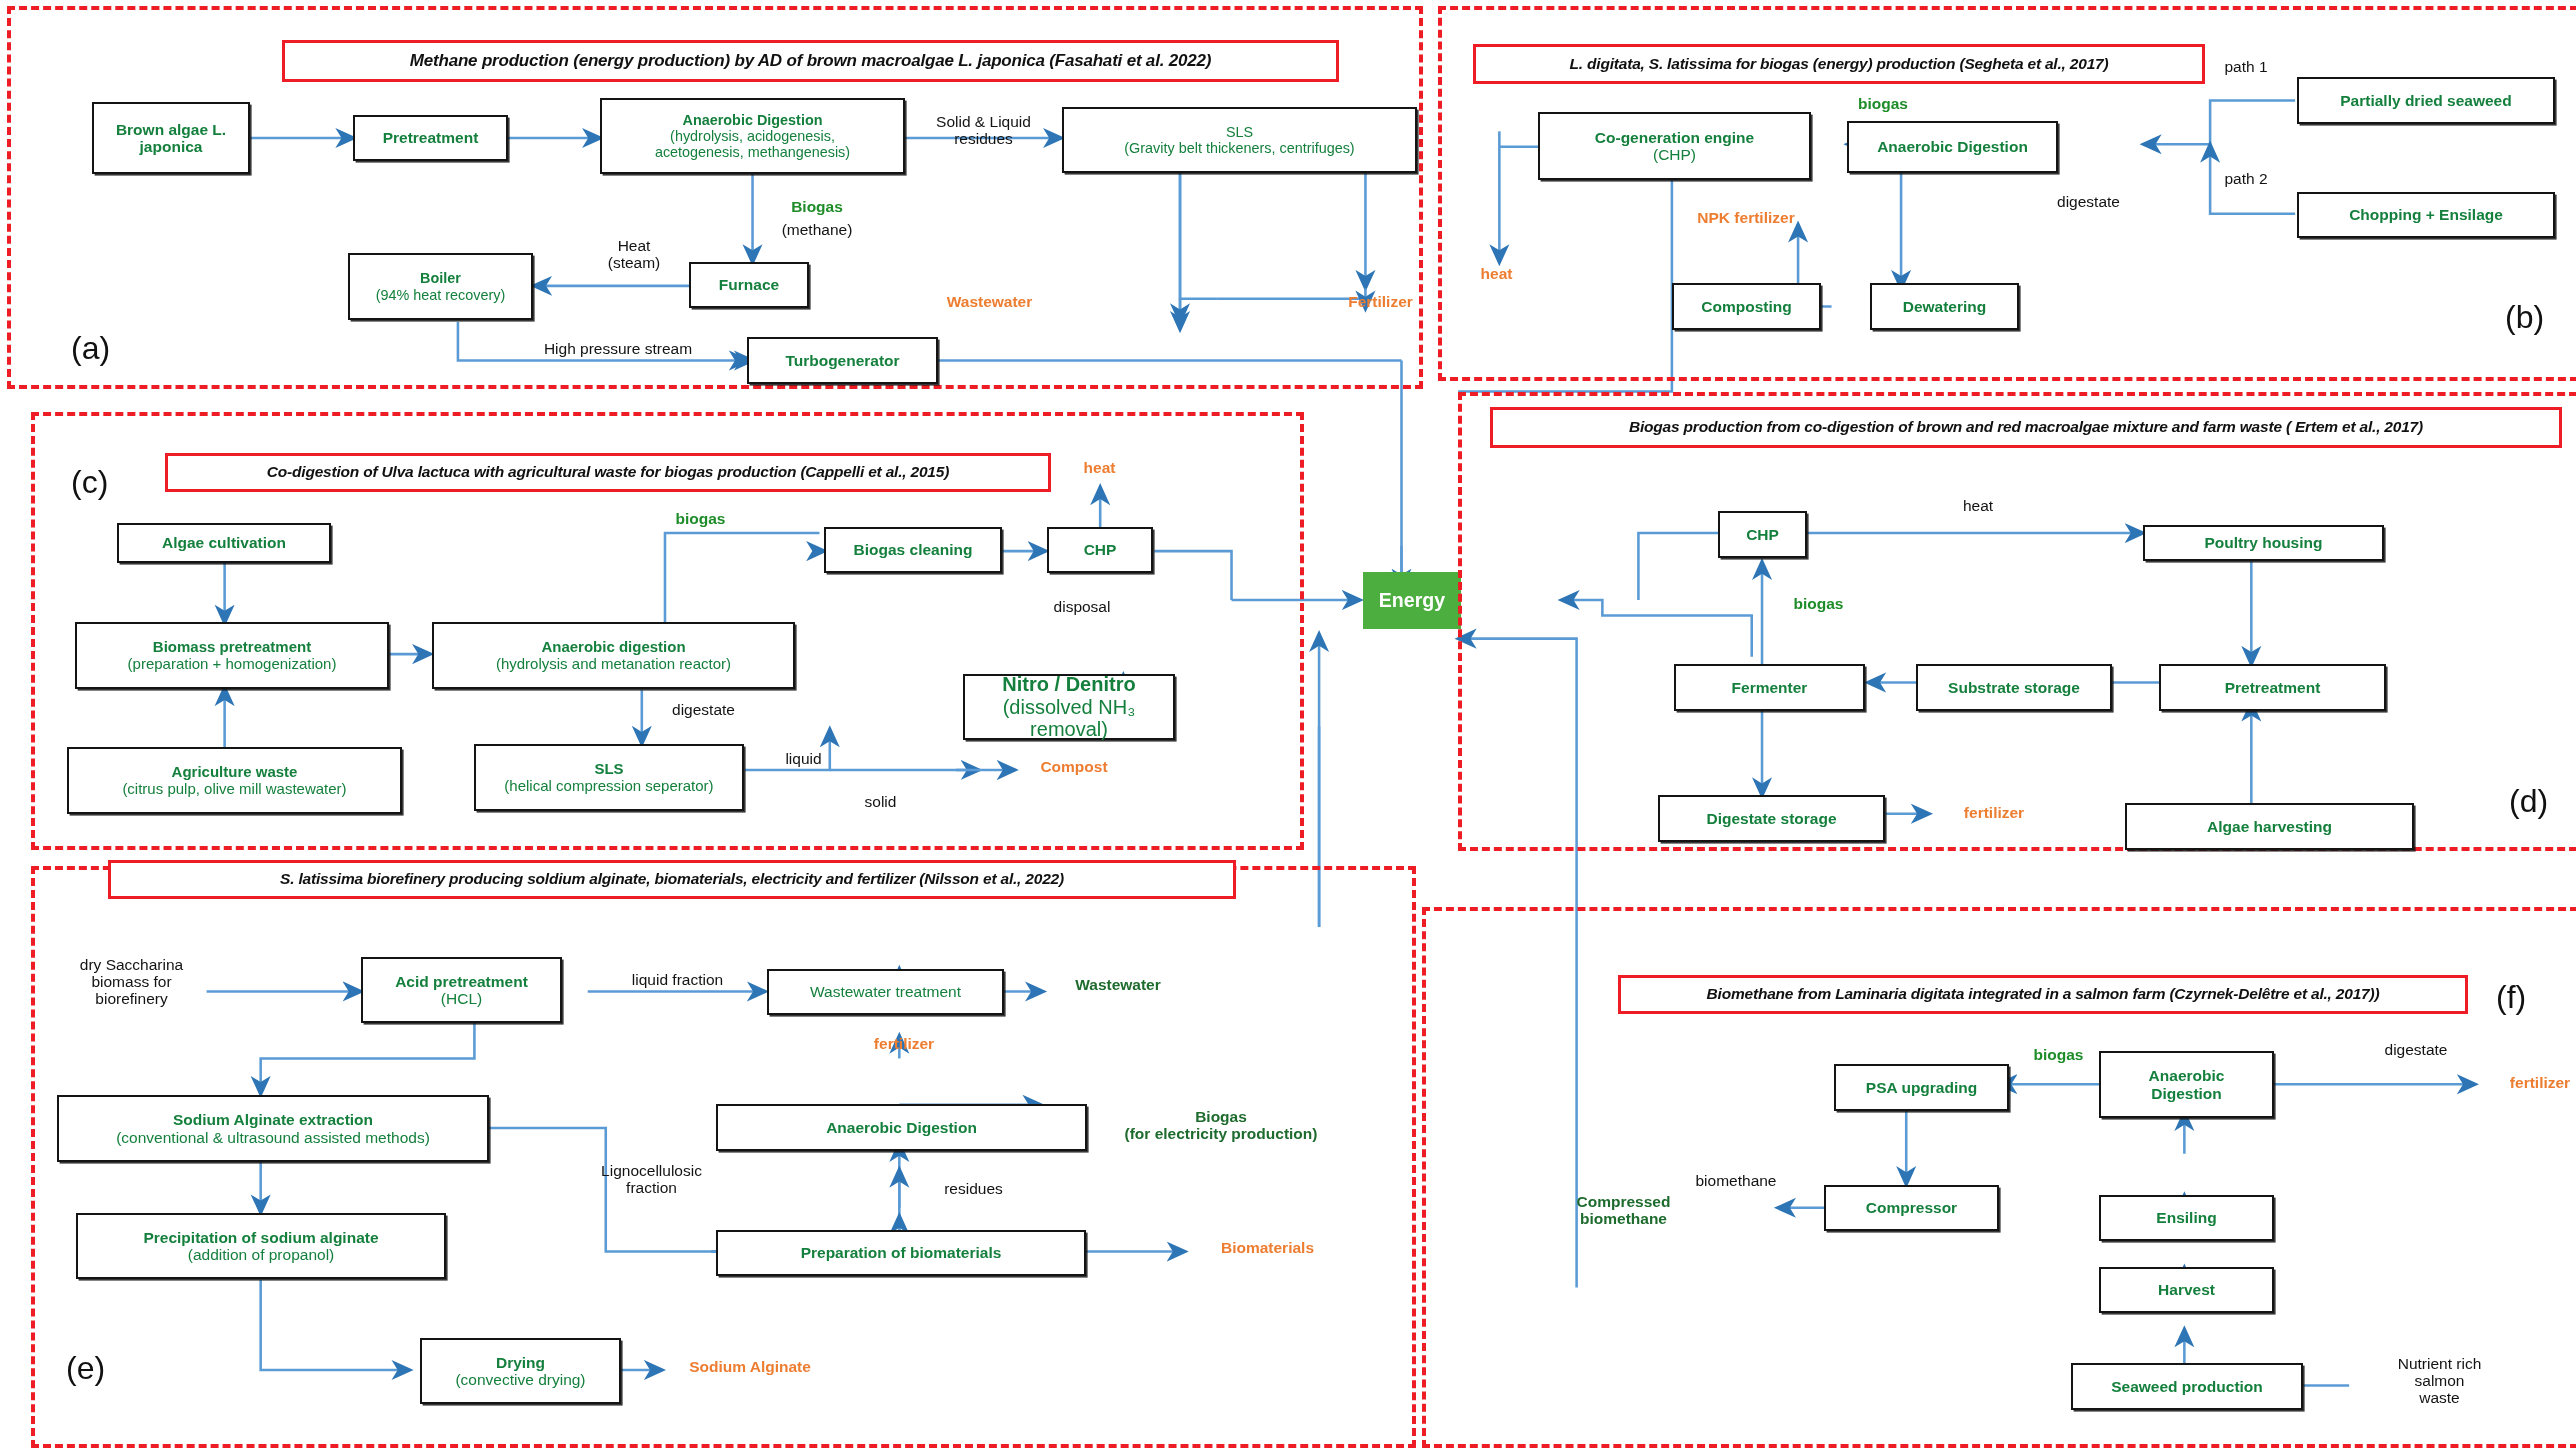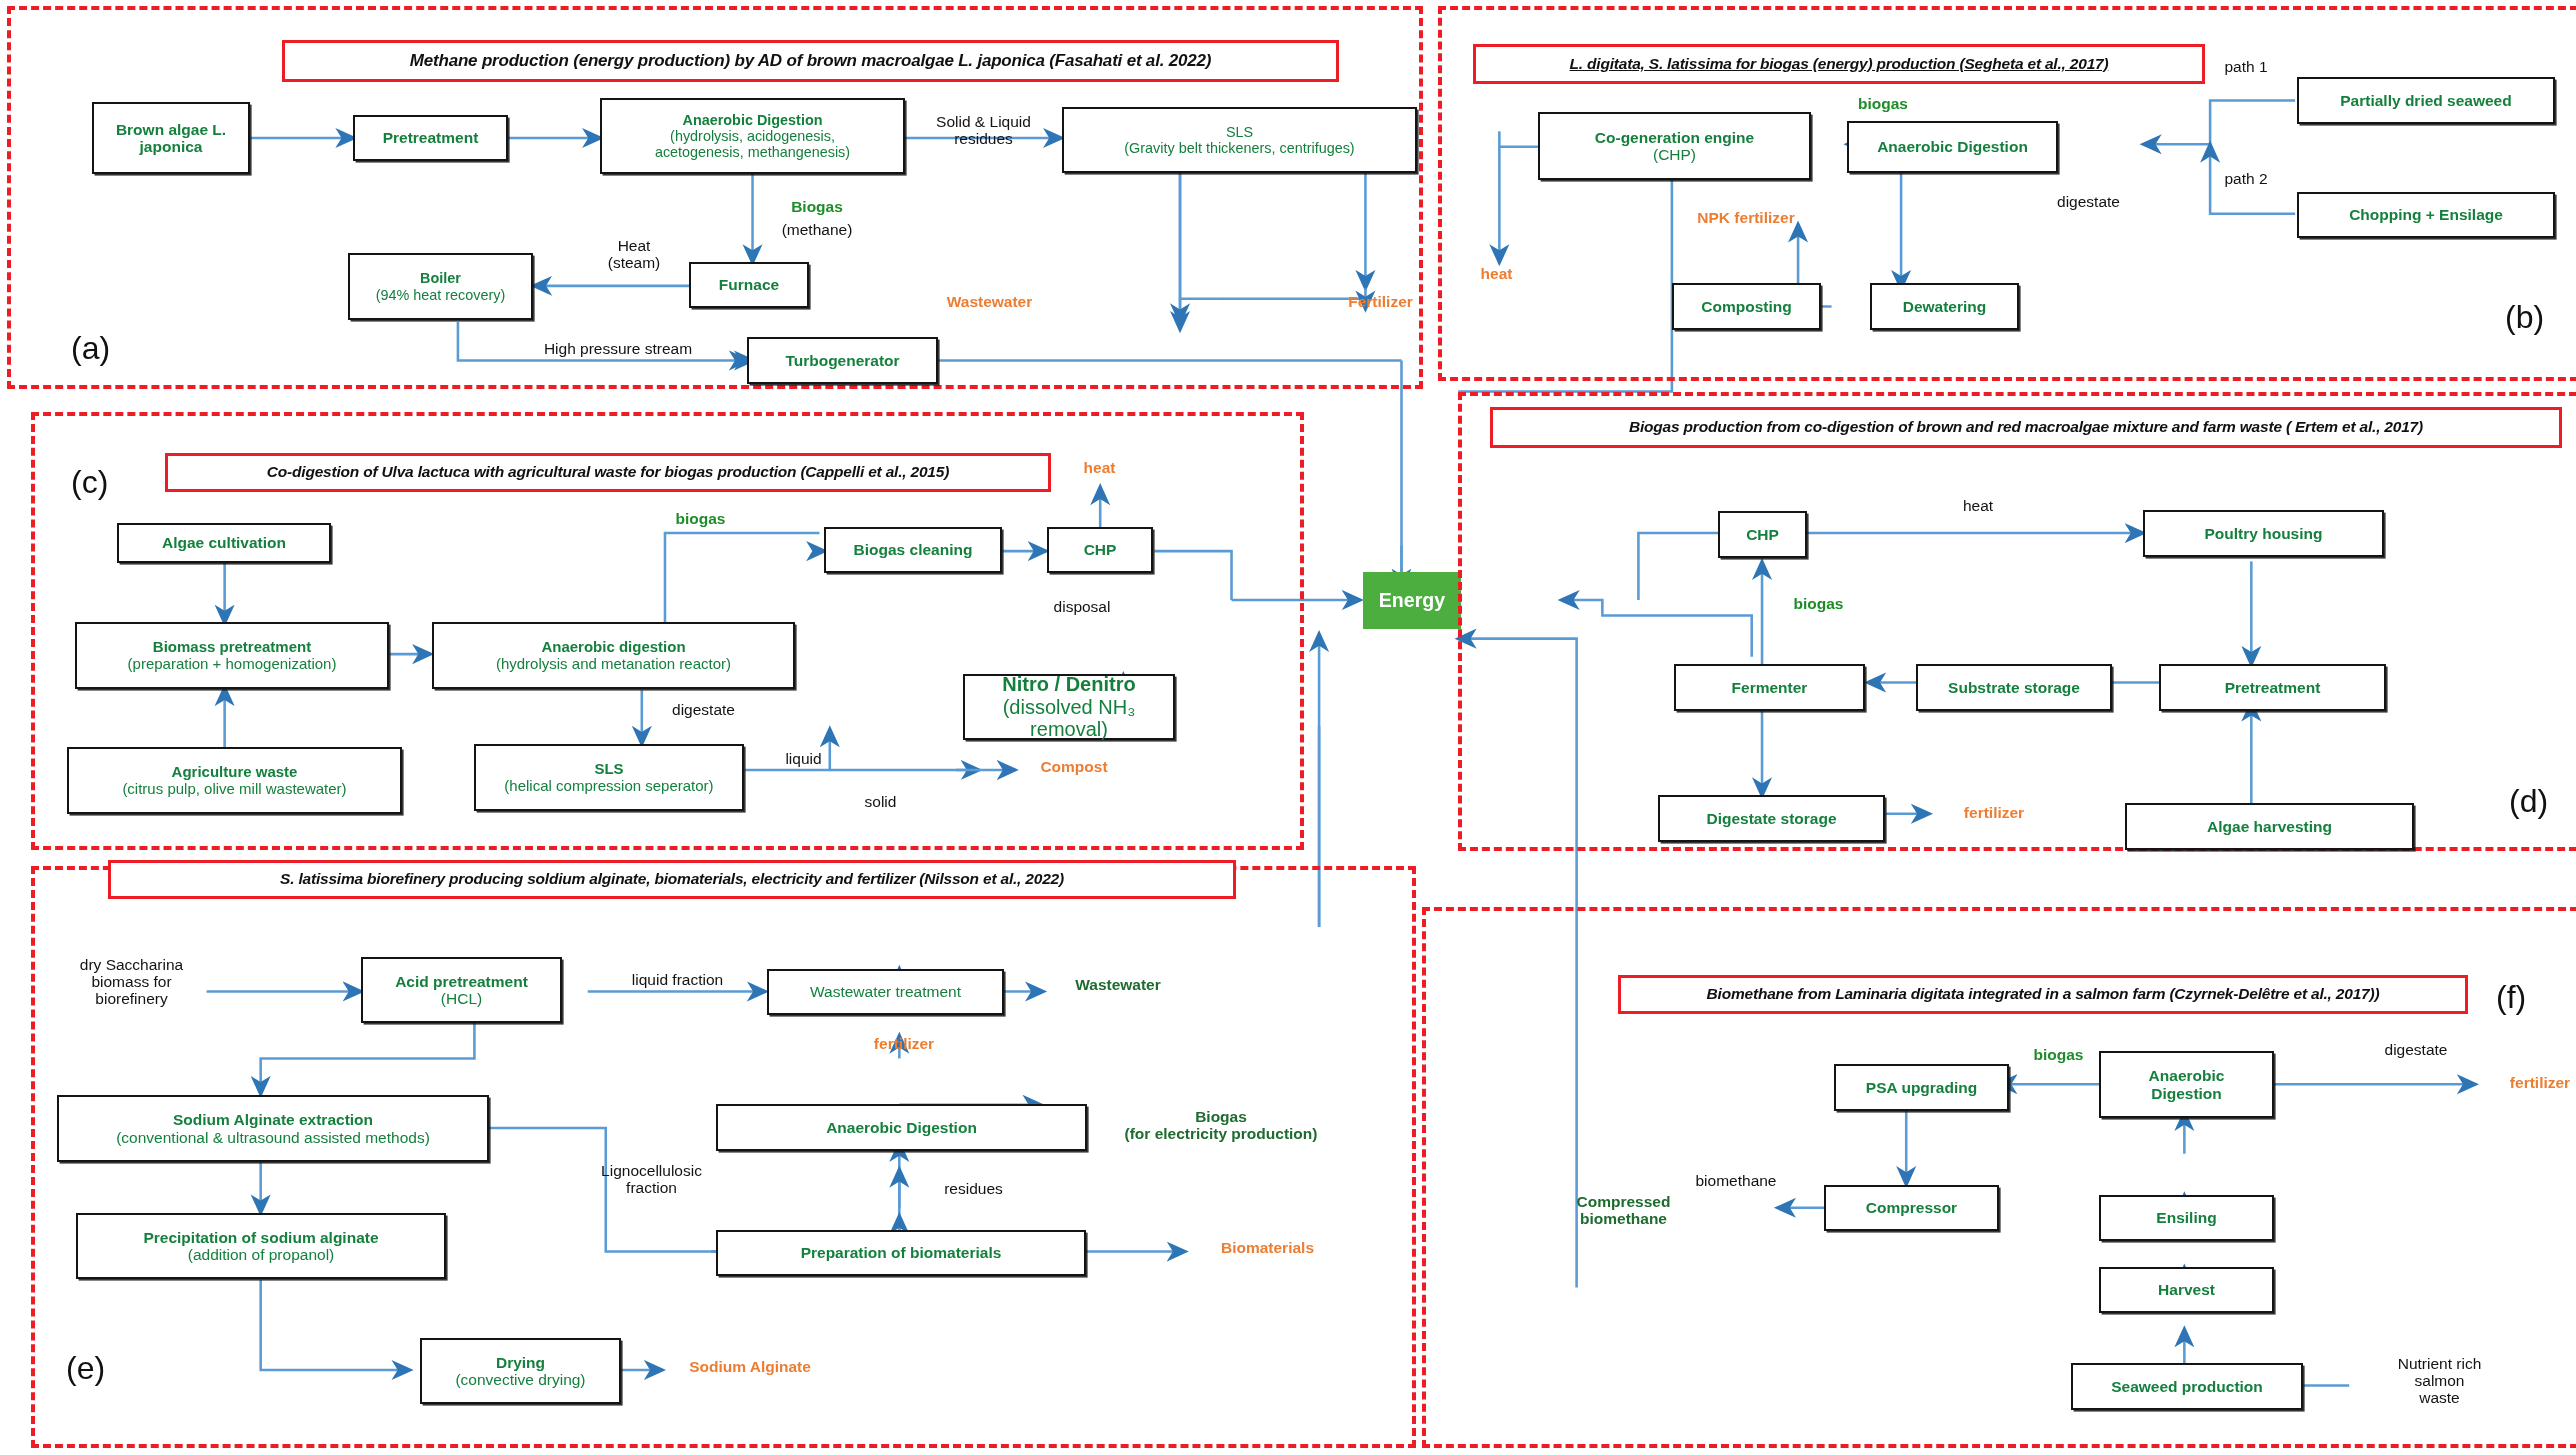--- a/index.html
+++ b/index.html
@@ -204,21 +204,21 @@
 residues</div>
   <div class="lbl green" style="left:773px;top:198px;width:88px;font-size:15.5px;">Biogas</div>
   <div class="lbl" style="left:768px;top:221px;width:98px;font-size:15.5px;">(methane)</div>
   <div class="lbl" style="left:585px;top:237px;width:98px;font-size:15.5px;">Heat
 (steam)</div>
   <div class="lbl" style="left:510px;top:340px;width:216px;font-size:15.5px;">High pressure stream</div>
   <div class="lbl orange" style="left:925px;top:293px;width:129px;font-size:15.5px;">Wastewater</div>
   <div class="lbl orange" style="left:1324px;top:293px;width:113px;font-size:15.5px;">Fertilizer</div>
 
   <div class="panel" style="left:1438px;top:6.2px;width:1152px;height:375px;"></div>
-  <div class="banner" style="left:1473px;top:44px;width:732px;height:40px;font-size:15.5px;padding:0 6.2px;text-decoration:underline;">L. digitata, S. latissima for biogas (energy) production (Segheta et al., 2017)</div>
+  <div class="banner" style="left:1473px;top:44px;width:732px;height:40px;font-size:15.5px;padding:0 6.2px;">L. digitata, S. latissima for biogas (energy) production (Segheta et al., 2017)</div>
   <div class="plet" style="left:2505px;top:299px;">(b)</div>
 
   <div class="box" style="left:1538px;top:112px;width:273px;height:68px;font-size:15.5px;">
     <span class="t1">Co-generation engine</span>
     <span class="t2">(CHP)</span>
   </div>
   <div class="box" style="left:1847px;top:121px;width:211px;height:52px;font-size:15.5px;">
     <span class="t1">Anaerobic Digestion</span>
   </div>
   <div class="box" style="left:2297px;top:77px;width:258px;height:47px;font-size:15.5px;">
@@ -285,21 +285,21 @@
   <div class="lbl orange" style="left:1066px;top:459px;width:67px;font-size:15.5px;">heat</div>
   <div class="lbl orange" style="left:1015px;top:758px;width:118px;font-size:15.5px;">Compost</div>
 
   <div class="panel" style="left:1458px;top:392px;width:1131px;height:459px;"></div>
   <div class="banner" style="left:1490px;top:407px;width:1072px;height:41px;font-size:15.5px;padding:0 6.2px;">Biogas production from co-digestion of brown and red macroalgae mixture and farm waste ( Ertem et al., 2017)</div>
   <div class="plet" style="left:2509px;top:783px;">(d)</div>
 
   <div class="box" style="left:1718px;top:511px;width:89px;height:47px;font-size:15.5px;">
     <span class="t1">CHP</span>
   </div>
-  <div class="box" style="left:2143px;top:510px;width:241px;height:47px;font-size:15.5px;">
+  <div class="box" style="left:2143px;top:525px;width:241px;height:36px;font-size:15.5px;">
     <span class="t1">Poultry housing</span>
   </div>
   <div class="box" style="left:1674px;top:664px;width:191px;height:47px;font-size:15.5px;">
     <span class="t1">Fermenter</span>
   </div>
   <div class="box" style="left:1916px;top:664px;width:196px;height:47px;font-size:15.5px;">
     <span class="t1">Substrate storage</span>
   </div>
   <div class="box" style="left:2159px;top:664px;width:227px;height:47px;font-size:15.5px;">
     <span class="t1">Pretreatment</span>

